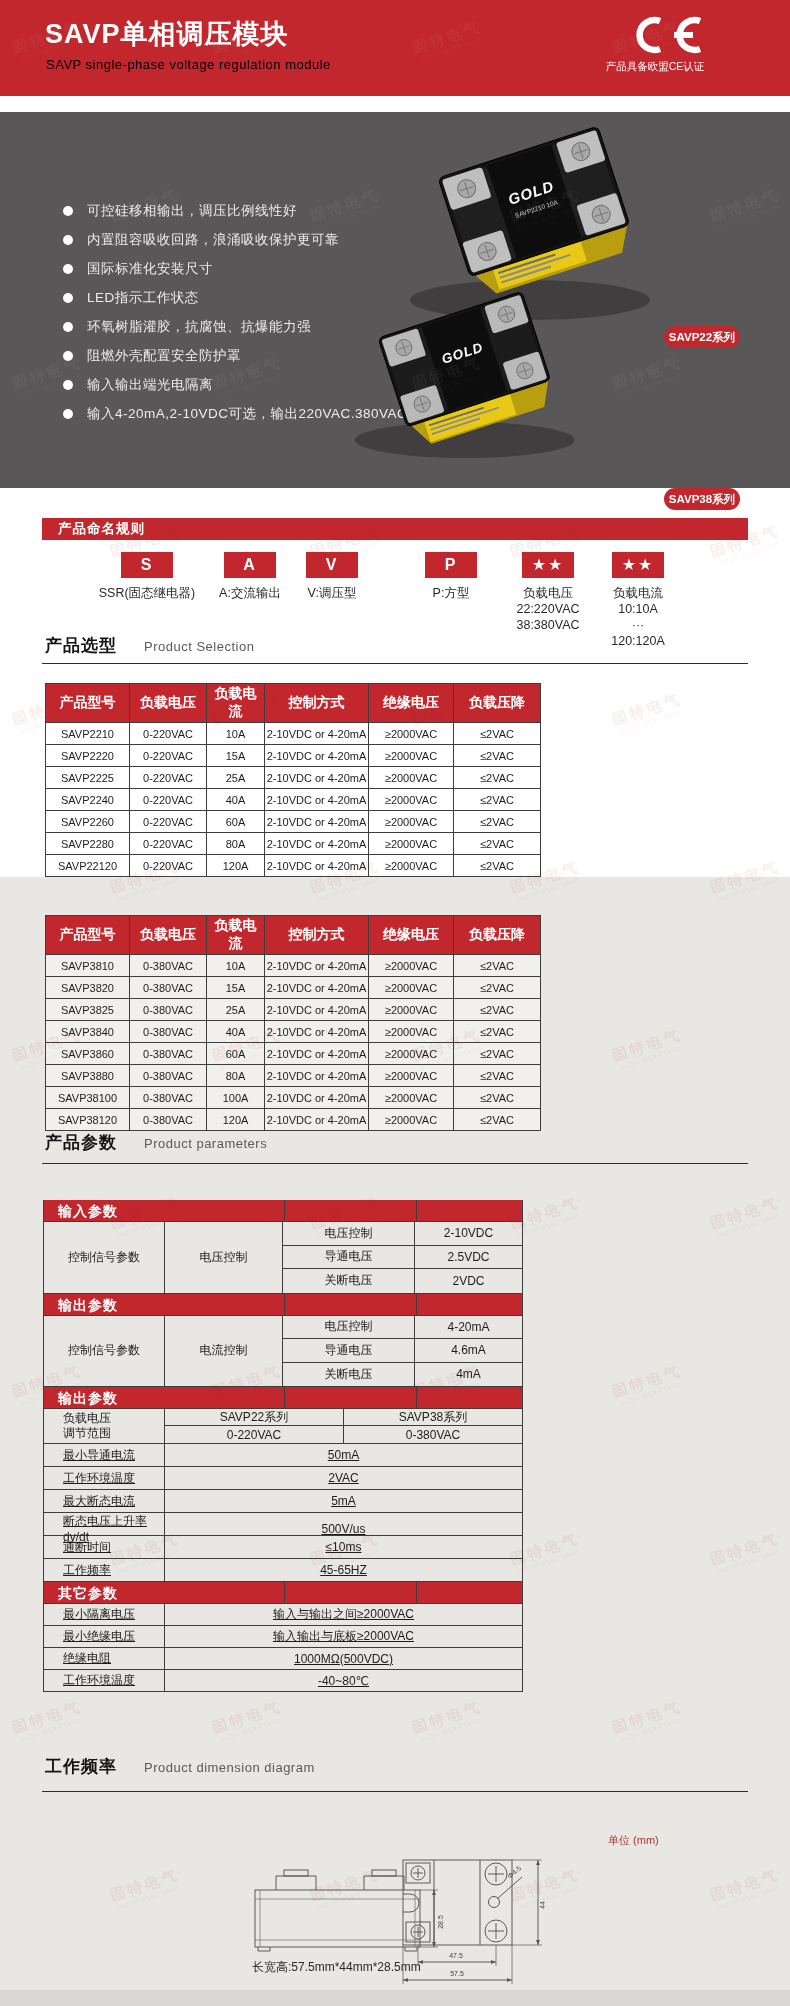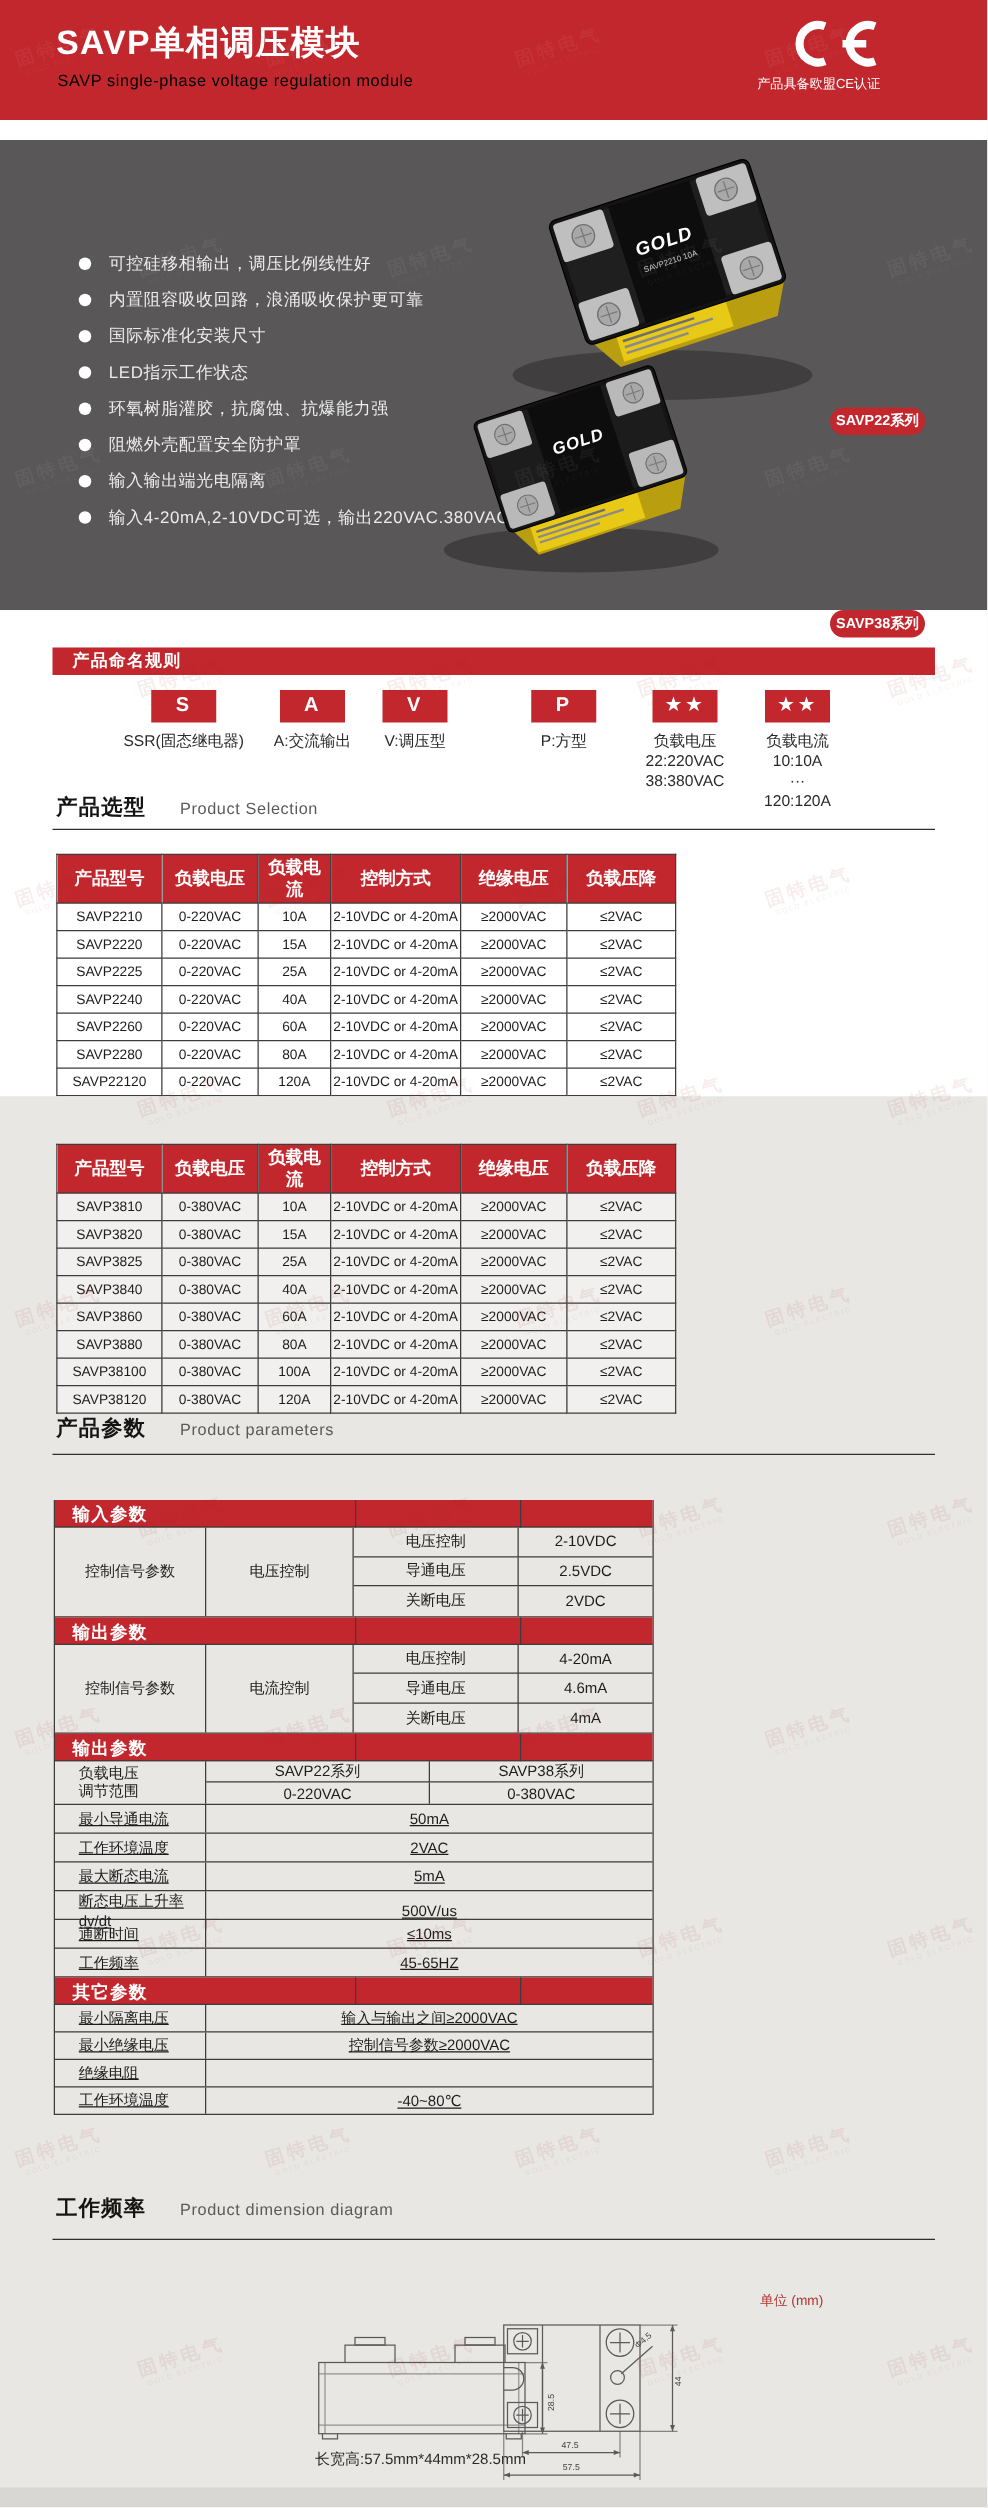--- a/index.html
+++ b/index.html
@@ -498,25 +498,26 @@
 
     <div class="pseg pband"><span>其它参数</span><b class="v1"></b><b class="v2"></b></div>
 
       <div class="pseg pkv short">
         <div class="pc k2">最小隔离电压</div>
         <div class="pc">输入与输出之间≥2000VAC</div>
       </div>
 
       <div class="pseg pkv short">
         <div class="pc k2">最小绝缘电压</div>
-        <div class="pc">控制信号参数≥2000VAC</div>
+        <div class="pc">输入输出与底板≥2000VAC</div>
       </div>
 
       <div class="pseg pkv short">
         <div class="pc k2">绝缘电阻</div>
+        <div class="pc">1000MΩ(500VDC)</div>
       </div>
 
       <div class="pseg pkv short">
         <div class="pc k2">工作环境温度</div>
         <div class="pc">-40~80℃</div>
       </div>
 
   </div>
 
   <div class="sec-h" style="top:1755px">

